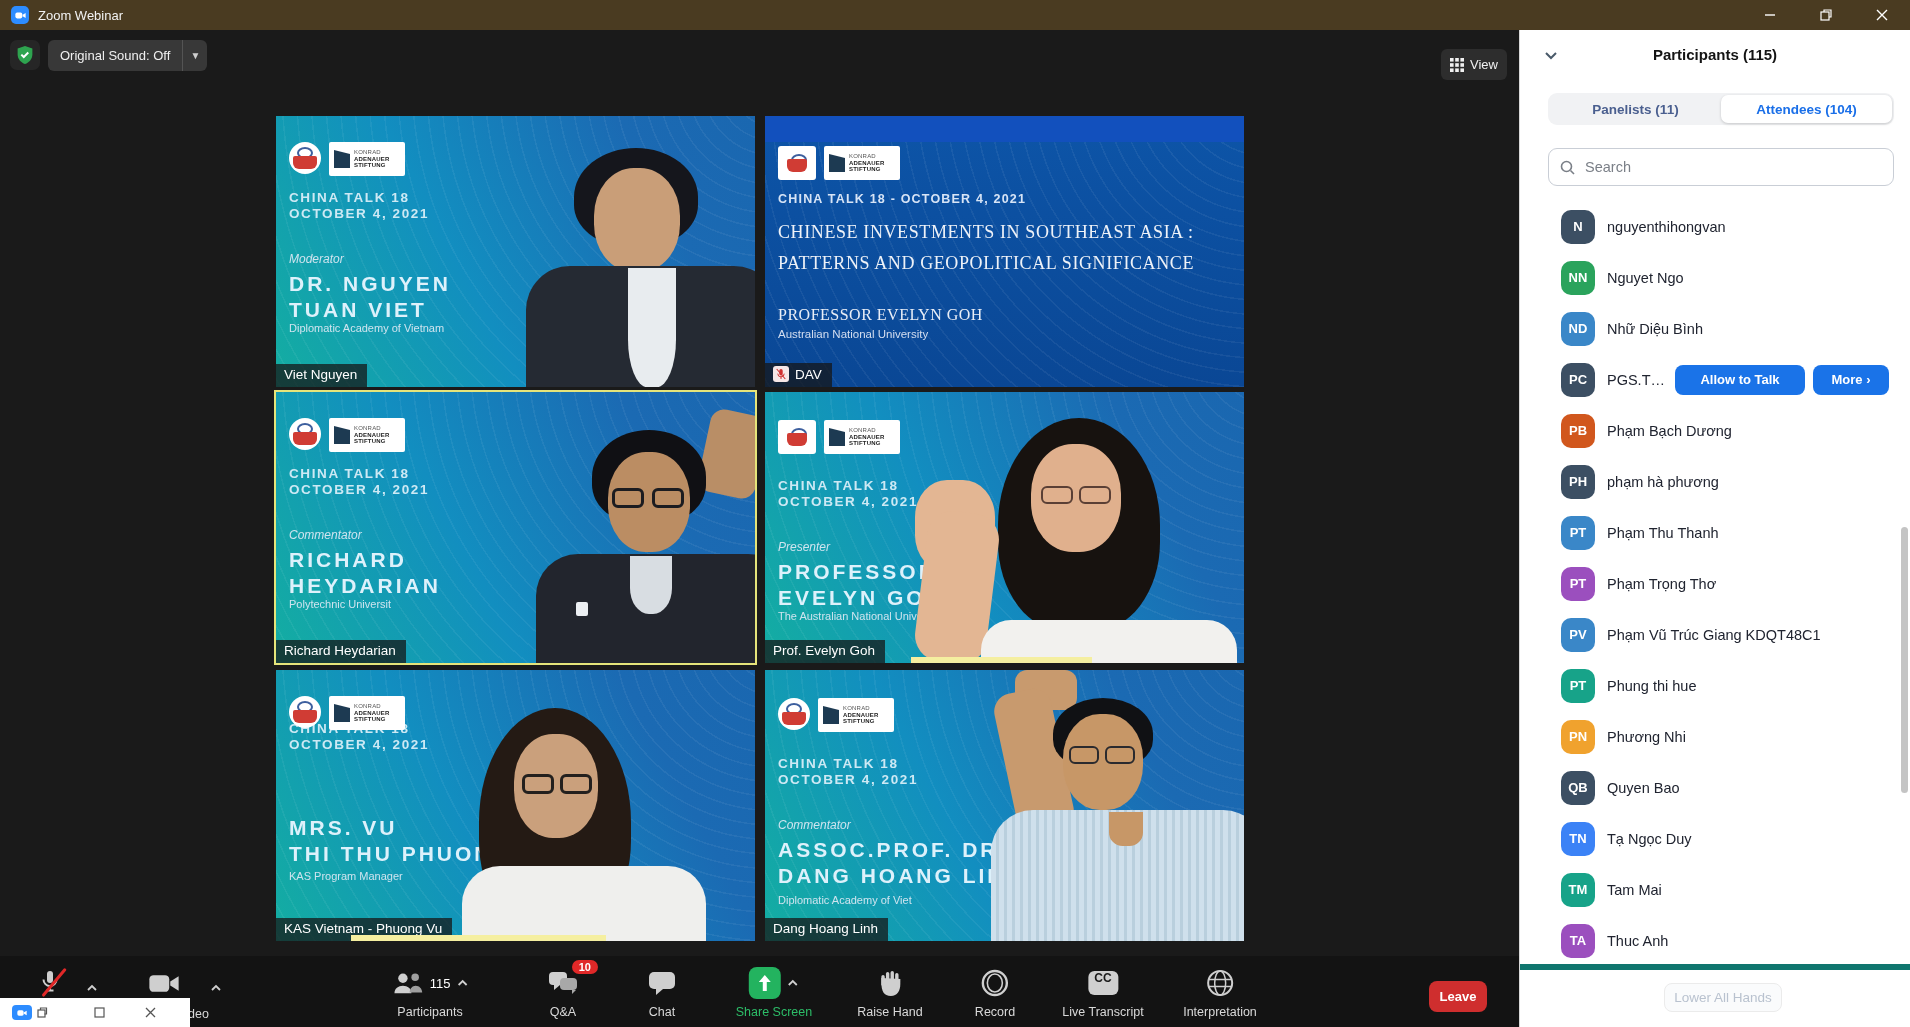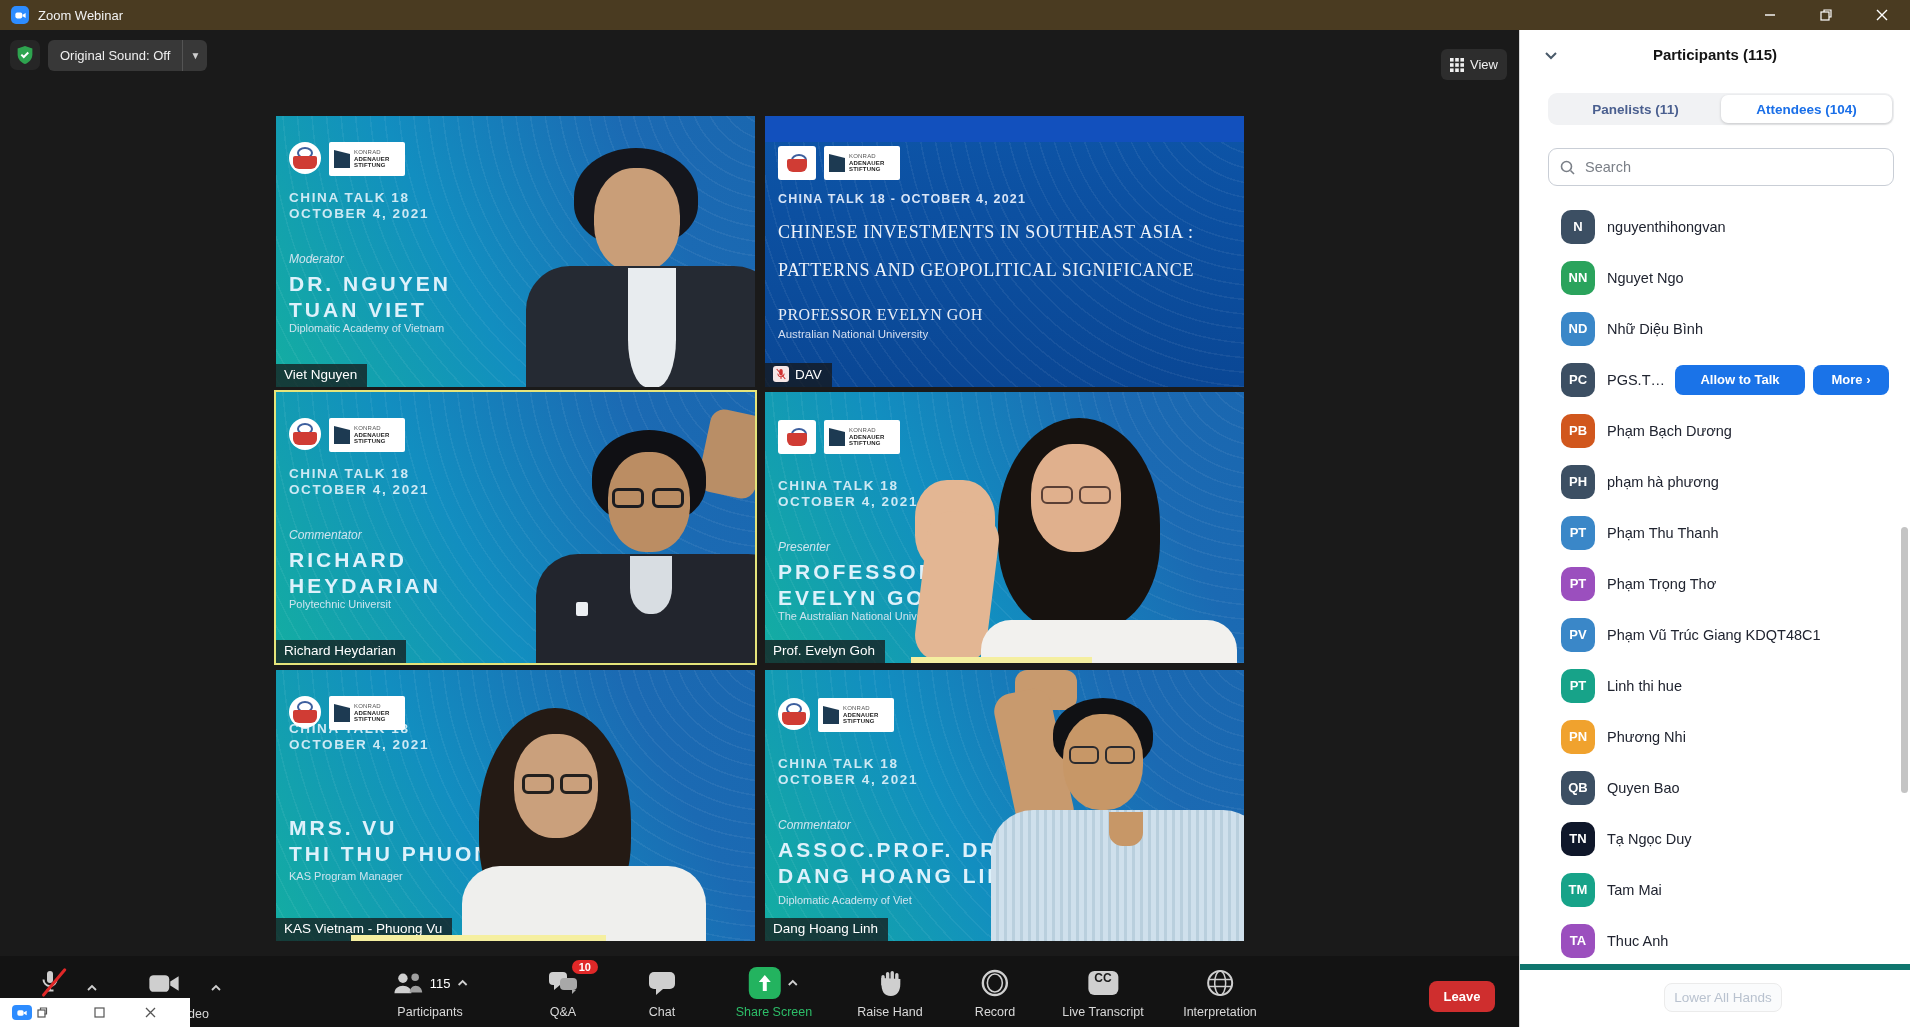--- a/index.html
+++ b/index.html
@@ -59,21 +59,21 @@
   .t5 .l-talk{top:51px;} .t5 .l-date{top:67px;}
   .l-role{top:136px;font-style:italic;font-size:12px;color:#cfe4ef;}
   .t4 .l-role,.t6 .l-role{top:148px;}
   .l-n1,.l-n2{font-weight:bold;font-size:21px;letter-spacing:3px;color:#ddf1fb;}
   .l-n1{top:156px;} .l-n2{top:182px;}
   .t4 .l-n1,.t6 .l-n1{top:168px;} .t4 .l-n2,.t6 .l-n2{top:194px;}
   .t5 .l-n1{top:146px;} .t5 .l-n2{top:172px;}
   .l-org{top:206px;font-size:11px;color:#cfe4ef;}
   .t4 .l-org{top:218px;} .t6 .l-org{top:224px;} .t5 .l-org{top:200px;}
   .t2 .l-datefull{top:76px;font-weight:bold;font-size:12.5px;letter-spacing:1.2px;color:#d7e4f6;}
-  .t2 .l-t1{top:106px;} .t2 .l-t2{top:144px;}
+  .t2 .l-t1{top:106px;} .t2 .l-t2{top:137px;}
   .t2 .l-t1,.t2 .l-t2{font-family:"Liberation Serif",serif;font-size:18px;letter-spacing:.6px;color:#eef2f8;}
   .t2 .l-spk{top:190px;font-family:"Liberation Serif",serif;font-size:16px;color:#e9eef7;letter-spacing:.5px;}
   .t2 .l-org2{top:212px;font-size:11.5px;color:#d4def0;}
   .plate{position:absolute;left:0;bottom:0;background:rgba(22,22,22,.74);color:#fff;
          font-size:13.5px;padding:3px 10px 5px 8px;z-index:6;display:flex;align-items:center;gap:6px;}
   .plate-mic{width:16px;height:16px;border-radius:3px;background:#f6e7e7;position:relative;
              display:flex;align-items:center;justify-content:center;}
   .underline{position:absolute;height:6px;background:#f5efa0;bottom:0;z-index:7;}
   .t4 .underline{left:146px;width:181px;} .t5 .underline{left:75px;width:255px;}
   
@@ -89,21 +89,21 @@
   .share-ic{width:32px;height:32px;background:#23b35f;border-radius:8px;display:flex;align-items:center;justify-content:center;}
   .share-label{color:#2dbd68;}
   .cc-ic{width:30px;height:24px;background:#cfcfcf;border-radius:6px;color:#1a1a1a;font-weight:bold;
          font-size:12px;display:flex;align-items:flex-start;justify-content:center;}
   .mic-wrap{position:absolute;left:38px;top:12px;width:26px;height:30px;}
   .mic-slash{position:absolute;left:-2px;top:13px;width:36px;height:2.6px;background:#e02828;
              transform:rotate(-50deg);border-radius:2px;}
   .chev{position:absolute;top:22px;}
   .cam-wrap{position:absolute;left:148px;top:16px;}
   .frag{position:absolute;left:188px;top:51px;color:#d9d9d9;font-size:12.5px;}
-  .leave-btn{position:absolute;left:1429px;top:25px;width:66px;height:31px;background:#cf2e2e;
+  .leave-btn{position:absolute;left:1429px;top:25px;width:58px;height:31px;background:#cf2e2e;
              border-radius:8px;color:#fff;font-weight:bold;font-size:13px;
              display:flex;align-items:center;justify-content:center;}
   .mini-overlay{position:absolute;left:0;top:42px;width:190px;height:29px;background:#fff;z-index:12;
                 display:flex;align-items:center;}
   .mo-cam{width:20px;height:15px;border-radius:4px;background:#2d8cff;margin-left:12px;
           display:flex;align-items:center;justify-content:center;}
   .mo-restore{margin-left:5px;} .mo-sq{margin-left:46px;} .mo-x{margin-left:40px;}
   
   .sidebar{position:absolute;left:1519px;top:30px;width:391px;height:997px;background:#fff;
            border-left:1px solid #d8d8d8;box-sizing:border-box;}
@@ -605,32 +605,32 @@
         <div class="prow">
           <div class="avatar" style="background: rgb(155, 79, 190);">PT</div>
           <div class="pname">Phạm Trọng Thơ</div>
         </div>
         <div class="prow">
           <div class="avatar" style="background: rgb(58, 135, 200);">PV</div>
           <div class="pname">Phạm Vũ Trúc Giang KDQT48C1</div>
         </div>
         <div class="prow">
           <div class="avatar" style="background: rgb(23, 163, 137);">PT</div>
-          <div class="pname">Linh thi hue</div>
+          <div class="pname">Phung thi hue</div>
         </div>
         <div class="prow">
           <div class="avatar" style="background: rgb(240, 162, 46);">PN</div>
           <div class="pname">Phương Nhi</div>
         </div>
         <div class="prow">
           <div class="avatar" style="background: rgb(60, 79, 99);">QB</div>
           <div class="pname">Quyen Bao</div>
         </div>
         <div class="prow">
-          <div class="avatar" style="background: #0f172a;">TN</div>
+          <div class="avatar" style="background: #3b82f6;">TN</div>
           <div class="pname">Tạ Ngọc Duy</div>
         </div>
         <div class="prow">
           <div class="avatar" style="background: rgb(23, 163, 137);">TM</div>
           <div class="pname">Tam Mai</div>
         </div>
         <div class="prow">
           <div class="avatar" style="background: rgb(155, 79, 190);">TA</div>
           <div class="pname">Thuc Anh</div>
         </div>

